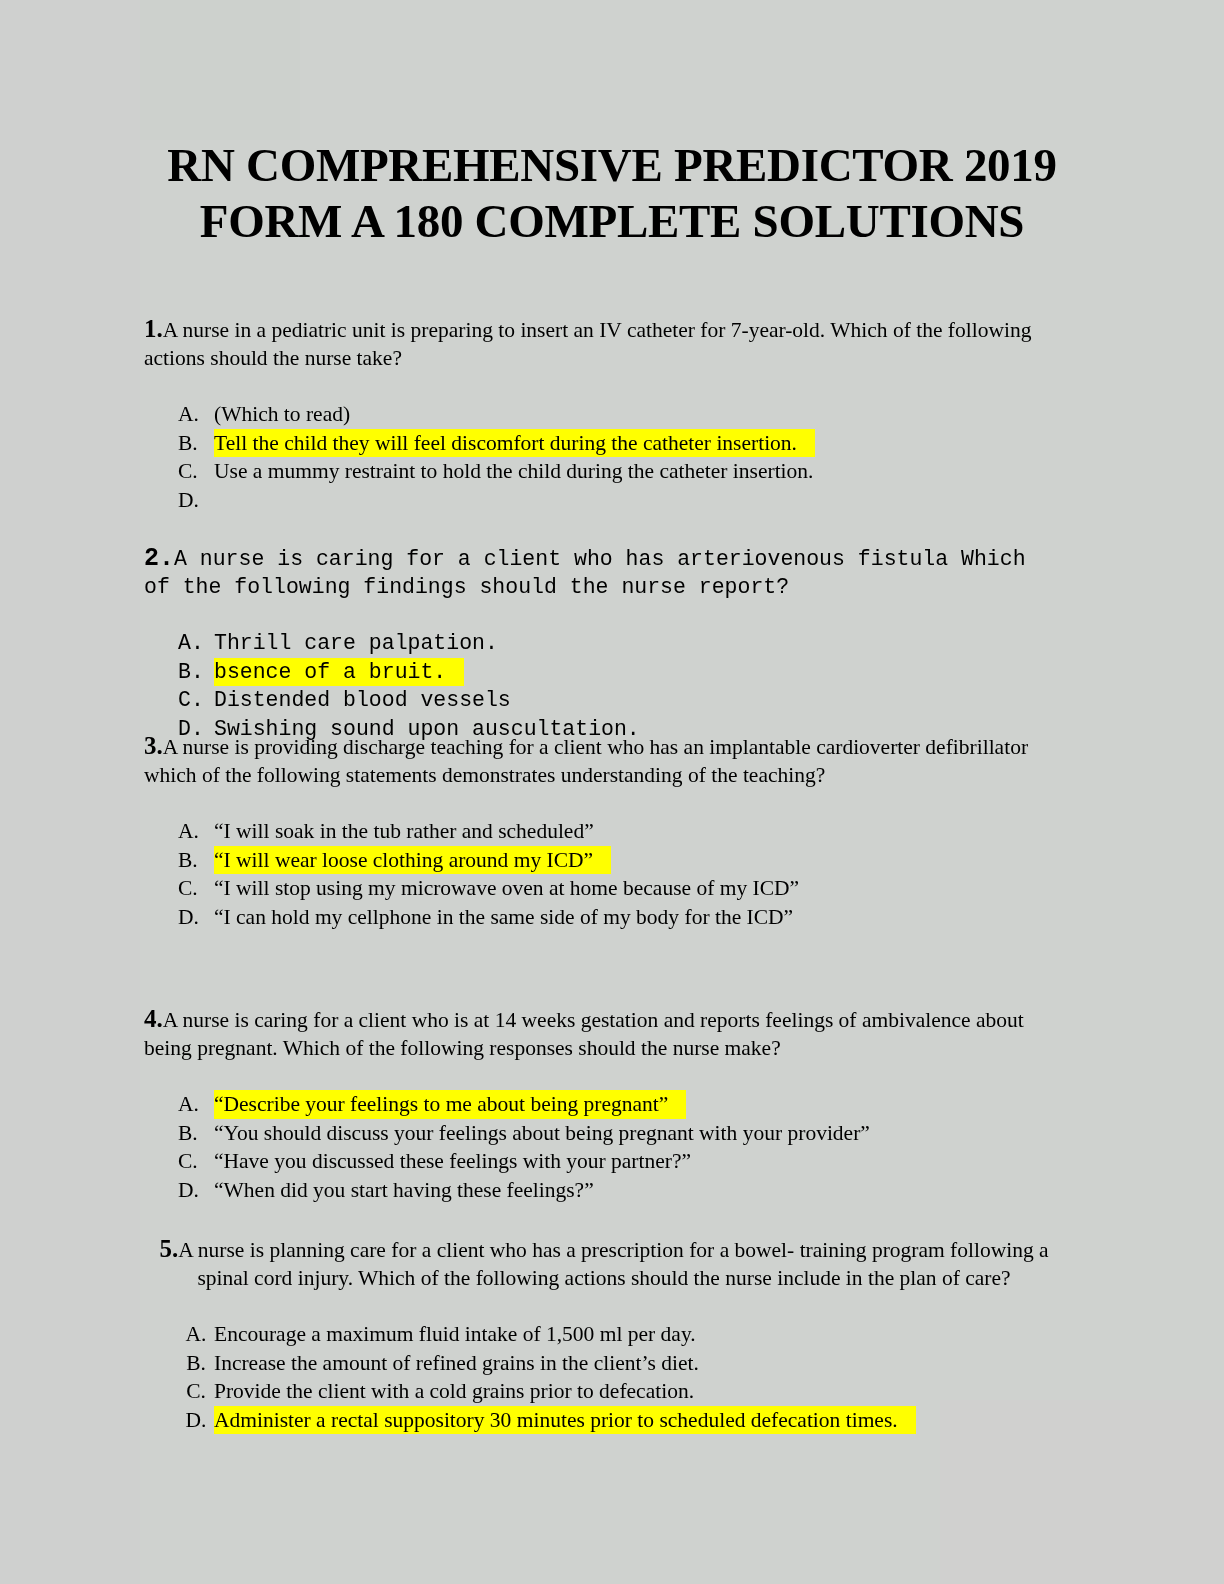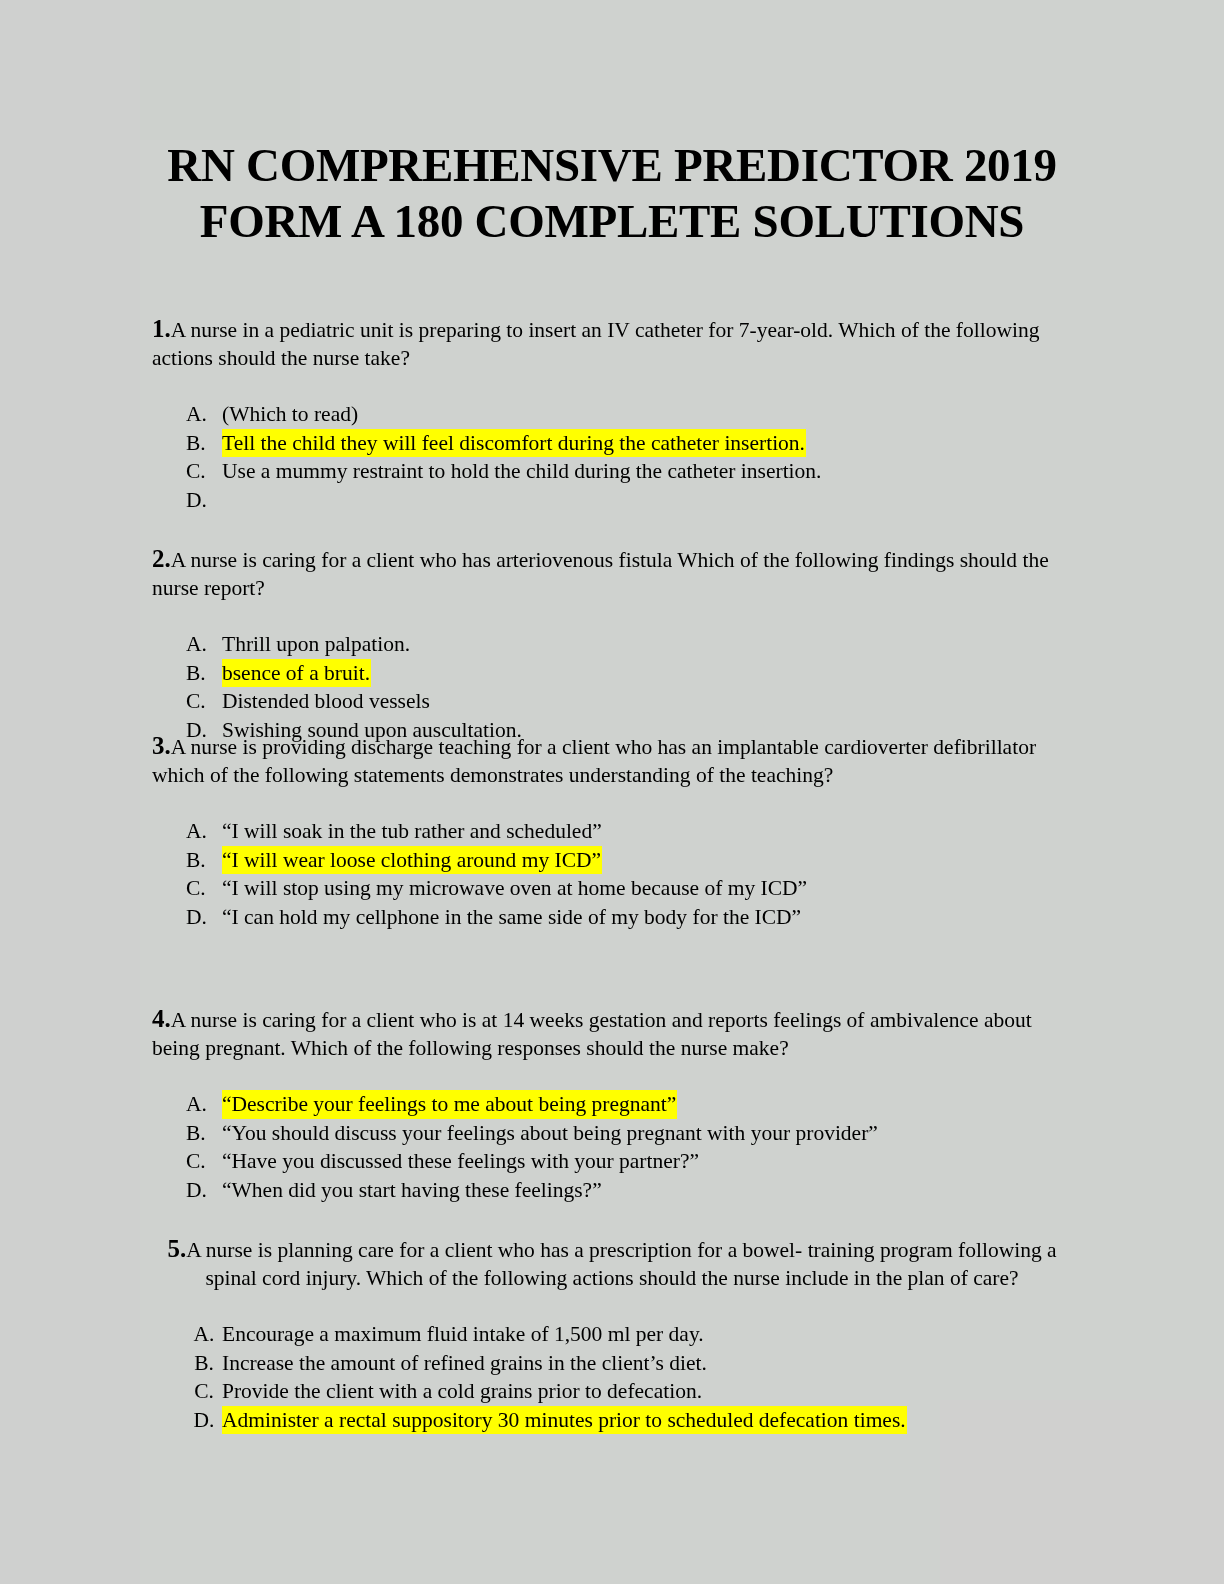--- a/index.html
+++ b/index.html
@@ -34,21 +34,20 @@
       text-align: center;
       font-weight: bold;
       font-size: 47px;
       line-height: 56px;
       letter-spacing: -0.3px;
     }
     .question {
       position: absolute;
       left: 144px;
       width: 920px;
-      margin-left: 8px;
     }
     .q-stem {
       font-size: 21.5px;
       line-height: 28px;
     }
     .q-num {
       font-weight: bold;
       font-size: 25px;
     }
     .options {
@@ -65,21 +64,21 @@
     .opt-letter {
       display: inline-block;
       width: 36px;
       padding-left: 34px;
     }
     .opt-text {
       display: inline-block;
     }
     .opt-text.hl {
       background: #ffff00;
-      padding-right: 1px;
+      padding-right: 18px;
     }
   </style>
 </head>
 <body>
 
 <div class="bg-patch" style="left:0;top:0;width:140px;height:1584px;background:#cfd0cf;"></div>
 <div class="bg-patch" style="left:140px;top:0;width:160px;height:140px;background:#cdd1cd;"></div>
 <div class="bg-patch" style="left:940px;top:1400px;width:284px;height:184px;background:#d0d0cf;"></div>
 
 <div class="page">
@@ -105,28 +104,28 @@
       <li class="option">
           <span class="opt-letter">C.</span>
           <span class="opt-text">Use a mummy restraint to hold the child during the catheter insertion.</span>
         </li>
       <li class="option">
           <span class="opt-letter">D.</span>
         </li>
     </ul>
   </div>
 
-  <div class="question" style="top:545px;">
+  <div class="question" style="top:545px;font-family:Liberation Mono, monospace;">
     <div class="q-stem">
       <span class="q-num">2.</span><span>A nurse is caring for a client who has arteriovenous fistula Which of the following findings should the nurse report?</span>
     </div>
     <ul class="options">
       <li class="option">
           <span class="opt-letter">A.</span>
-          <span class="opt-text">Thrill upon palpation.</span>
+          <span class="opt-text">Thrill care palpation.</span>
         </li>
       <li class="option">
           <span class="opt-letter">B.</span>
           <span class="opt-text hl">bsence of a bruit.</span>
         </li>
       <li class="option">
           <span class="opt-letter">C.</span>
           <span class="opt-text">Distended blood vessels</span>
         </li>
       <li class="option">

